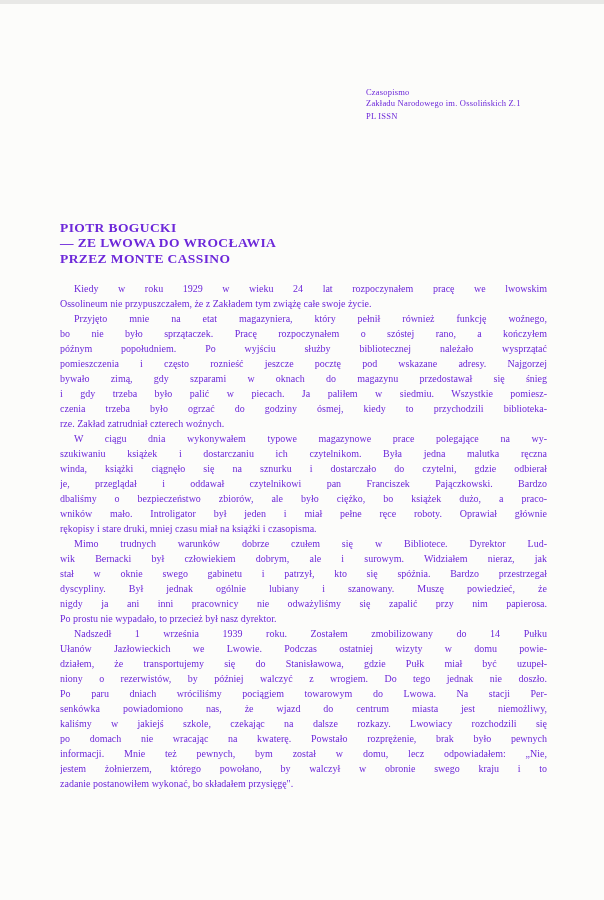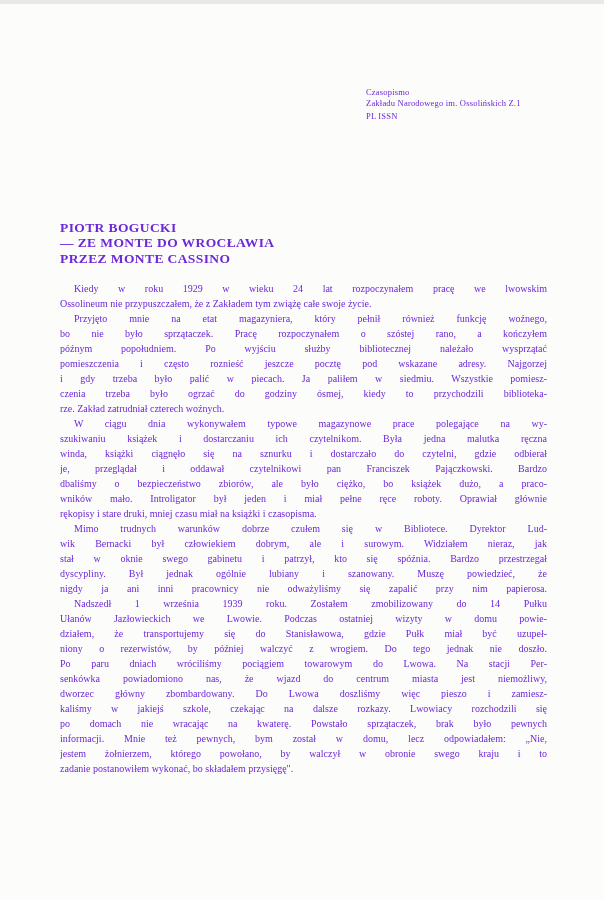--- a/index.html
+++ b/index.html
@@ -70,53 +70,54 @@
 <div class="page">
 
   <div class="imprint">
     <div>Czasopismo</div>
     <div>Zakładu Narodowego im. Ossolińskich Z.1</div>
     <div class="issn">PL ISSN</div>
   </div>
 
   <div class="article-title">
     <div>PIOTR BOGUCKI</div>
-    <div>— ZE MONTE DO WROCŁAWIA</div>
+    <div>— ZE LWOWA DO WROCŁAWIA</div>
     <div>PRZEZ MONTE CASSINO</div>
   </div>
 
   <div class="article-body">
       <div class="line first">Kiedy w roku 1929 w wieku 24 lat rozpoczynałem pracę we lwowskim</div>
       <div class="line last">Ossolineum nie przypuszczałem, że z Zakładem tym zwiążę całe swoje życie.</div>
       <div class="line first">Przyjęto mnie na etat magazyniera, który pełnił również funkcję woźnego,</div>
       <div class="line">bo nie było sprzątaczek. Pracę rozpoczynałem o szóstej rano, a kończyłem</div>
       <div class="line">późnym popołudniem. Po wyjściu służby bibliotecznej należało wysprzątać</div>
       <div class="line">pomieszczenia i często roznieść jeszcze pocztę pod wskazane adresy. Najgorzej</div>
+      <div class="line">bywało zimą, gdy szparami w oknach do magazynu przedostawał się śnieg</div>
       <div class="line">i gdy trzeba było palić w piecach. Ja paliłem w siedmiu. Wszystkie pomiesz-</div>
       <div class="line">czenia trzeba było ogrzać do godziny ósmej, kiedy to przychodzili biblioteka-</div>
       <div class="line last">rze. Zakład zatrudniał czterech woźnych.</div>
       <div class="line first">W ciągu dnia wykonywałem typowe magazynowe prace polegające na wy-</div>
       <div class="line">szukiwaniu książek i dostarczaniu ich czytelnikom. Była jedna malutka ręczna</div>
       <div class="line">winda, książki ciągnęło się na sznurku i dostarczało do czytelni, gdzie odbierał</div>
       <div class="line">je, przeglądał i oddawał czytelnikowi pan Franciszek Pajączkowski. Bardzo</div>
       <div class="line">dbaliśmy o bezpieczeństwo zbiorów, ale było ciężko, bo książek dużo, a praco-</div>
       <div class="line">wników mało. Introligator był jeden i miał pełne ręce roboty. Oprawiał głównie</div>
       <div class="line last">rękopisy i stare druki, mniej czasu miał na książki i czasopisma.</div>
       <div class="line first">Mimo trudnych warunków dobrze czułem się w Bibliotece. Dyrektor Lud-</div>
       <div class="line">wik Bernacki był człowiekiem dobrym, ale i surowym. Widziałem nieraz, jak</div>
       <div class="line">stał w oknie swego gabinetu i patrzył, kto się spóźnia. Bardzo przestrzegał</div>
       <div class="line">dyscypliny. Był jednak ogólnie lubiany i szanowany. Muszę powiedzieć, że</div>
       <div class="line">nigdy ja ani inni pracownicy nie odważyliśmy się zapalić przy nim papierosa.</div>
+      <div class="line last">Po prostu nie wypadało, to przecież był nasz dyrektor.</div>
       <div class="line first">Nadszedł 1 września 1939 roku. Zostałem zmobilizowany do 14 Pułku</div>
       <div class="line">Ułanów Jazłowieckich we Lwowie. Podczas ostatniej wizyty w domu powie-</div>
       <div class="line">działem, że transportujemy się do Stanisławowa, gdzie Pułk miał być uzupeł-</div>
       <div class="line">niony o rezerwistów, by później walczyć z wrogiem. Do tego jednak nie doszło.</div>
       <div class="line">Po paru dniach wróciliśmy pociągiem towarowym do Lwowa. Na stacji Per-</div>
       <div class="line">senkówka powiadomiono nas, że wjazd do centrum miasta jest niemożliwy,</div>
-      <div class="line">dworzec główny zbombardowany. Do Lwowa doszliśmy więc pieszo i zamiesz-</div>
       <div class="line">kaliśmy w jakiejś szkole, czekając na dalsze rozkazy. Lwowiacy rozchodzili się</div>
-      <div class="line">po domach nie wracając na kwaterę. Powstało sprzątaczek, brak było pewnych</div>
+      <div class="line">po domach nie wracając na kwaterę. Powstało rozprężenie, brak było pewnych</div>
       <div class="line">informacji. Mnie też pewnych, bym został w domu, lecz odpowiadałem: „Nie,</div>
       <div class="line">jestem żołnierzem, którego powołano, by walczył w obronie swego kraju i to</div>
       <div class="line last">zadanie postanowiłem wykonać, bo składałem przysięgę".</div>
     </div>
 
 </div>
 
 </body></html>

